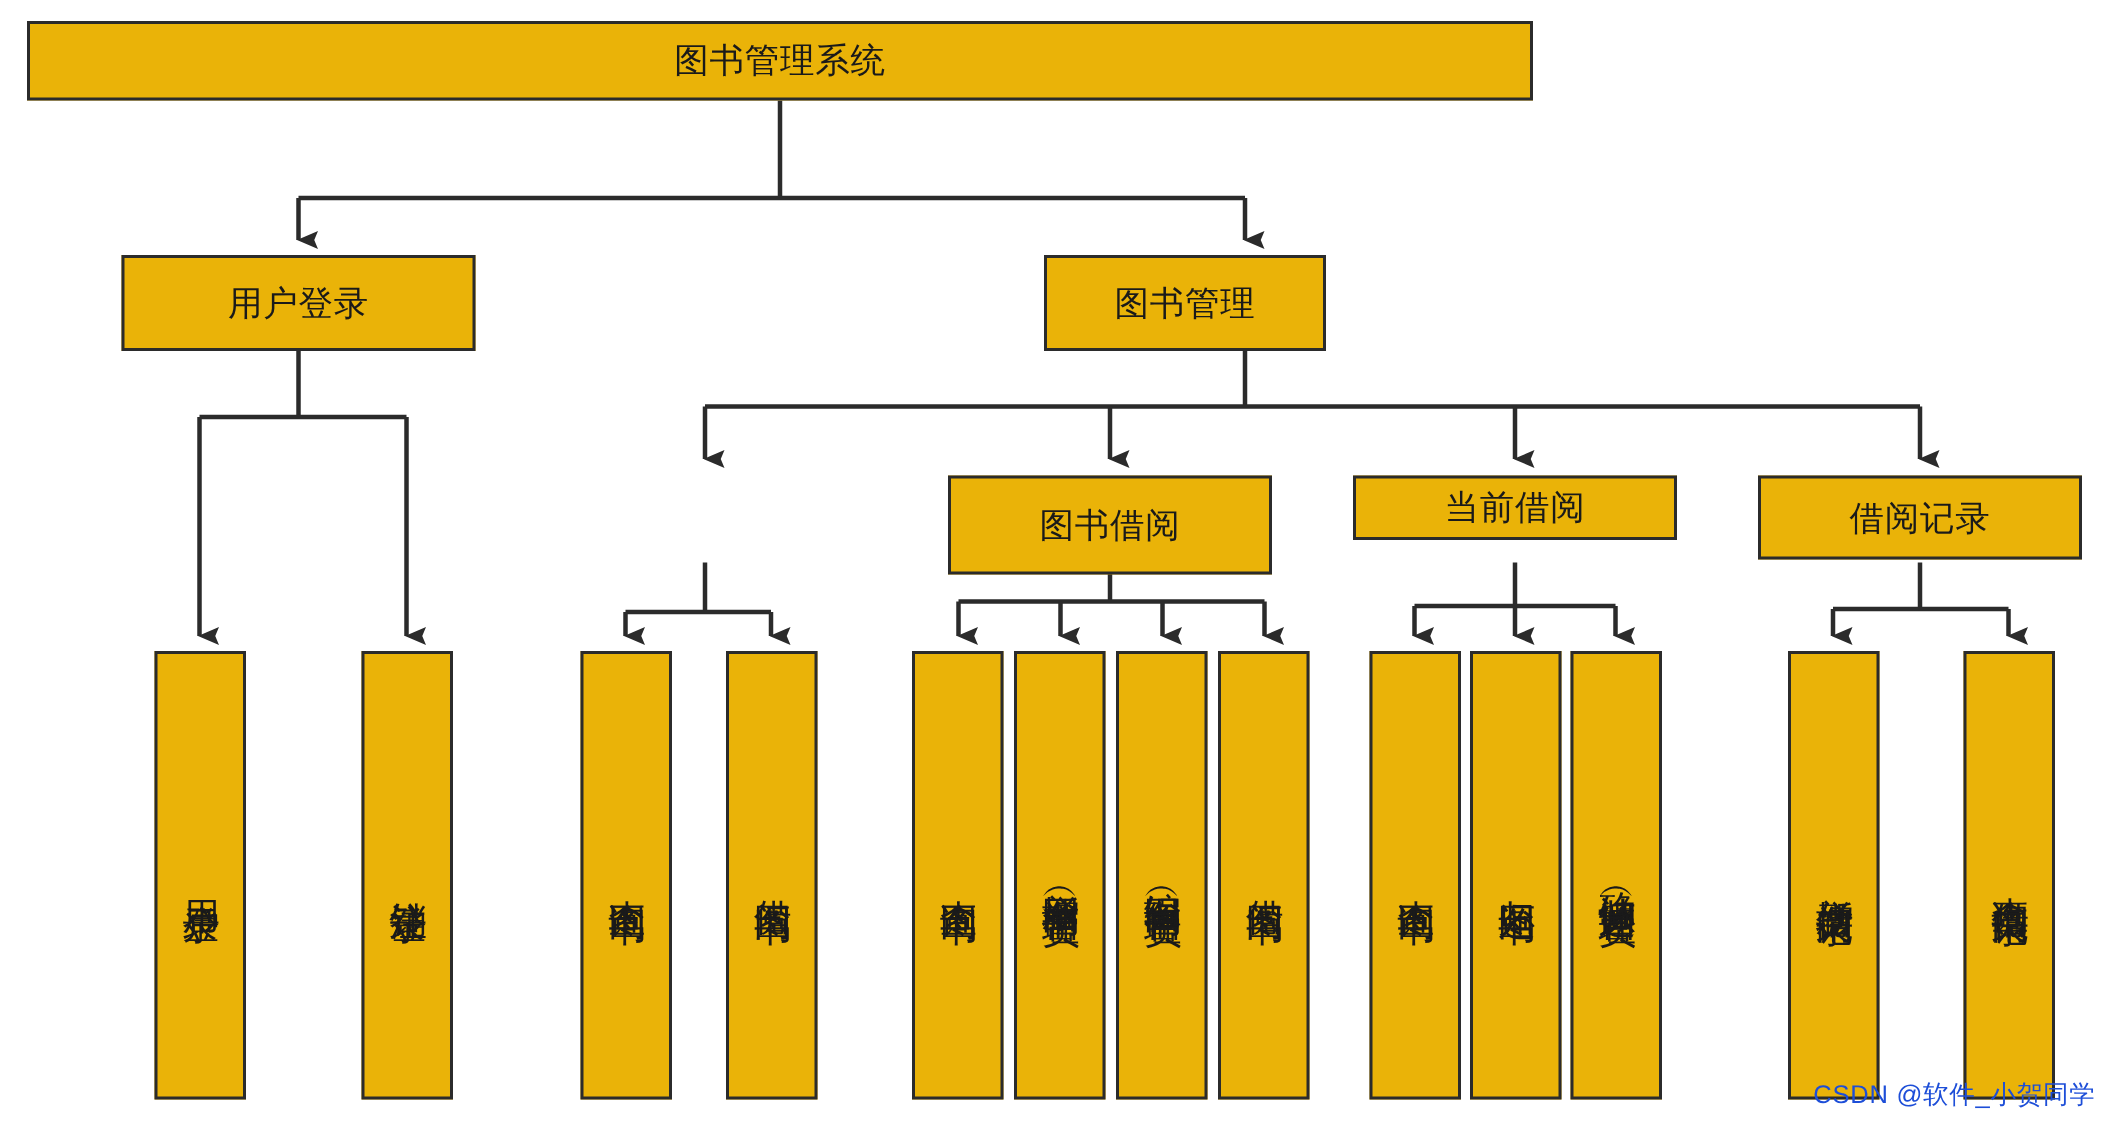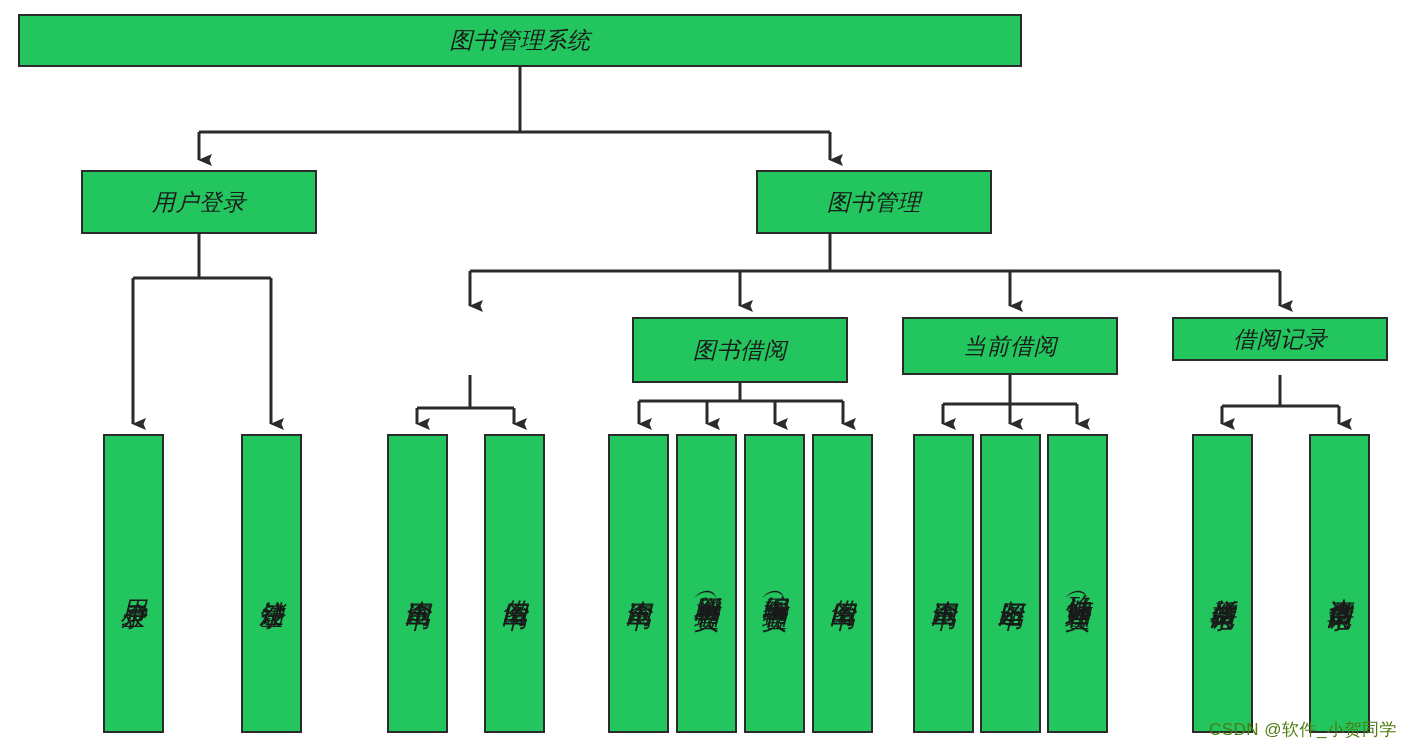--- a/index.html
+++ b/index.html
@@ -14,26 +14,25 @@
     position: relative;
     width: 1405px;
     height: 747px;
     background: #ffffff;
     overflow: hidden;
   }
   .node {
     position: absolute;
     box-sizing: border-box;
     border: 2.5px solid #2b2b2b;
-    background: #22c55e;
+    background: #eab308;
     display: flex;
     align-items: center;
     justify-content: center;
     color: #1a1a1a;
-    font-style: italic;
   }
   .node-label {
     display: block;
     text-align: center;
     line-height: 1.15;
     white-space: nowrap;
   }
   
   .node.horiz .node-label {
     font-size: 23px;
@@ -62,21 +61,21 @@
     top: 0;
     width: 1405px;
     height: 747px;
     pointer-events: none;
   }
   .watermark {
     position: absolute;
     right: 8px;
     bottom: 6px;
     font-size: 17px;
-    color: #4d7c0f;
+    color: #1d4ed8;
     letter-spacing: 0.5px;
     white-space: nowrap;
   }
 </style>
 </head>
 <body>
 
 <div id="canvas">
 
   <svg id="edges" viewBox="0 0 1405 747" xmlns="http://www.w3.org/2000/svg">
@@ -129,31 +128,31 @@
     </g>
   </svg>
 
   <div class="node root horiz" style="left:18px; top:14px; width:1004px; height:53px;">
     <span class="node-label">图书管理系统</span>
   </div>
 
   <div class="node horiz" style="left:81px; top:170px; width:236px; height:64px;">
     <span class="node-label">用户登录</span>
   </div>
-  <div class="node horiz" style="left:756px; top:170px; width:236px; height:64px;">
+  <div class="node horiz" style="left:696px; top:170px; width:188px; height:64px;">
     <span class="node-label">图书管理</span>
   </div>
 
   <div class="node horiz" style="left:632px; top:317px; width:216px; height:66px;">
     <span class="node-label">图书借阅</span>
   </div>
-  <div class="node horiz" style="left:902px; top:317px; width:216px; height:58px;">
+  <div class="node horiz" style="left:902px; top:317px; width:216px; height:43px;">
     <span class="node-label">当前借阅</span>
   </div>
-  <div class="node horiz" style="left:1172px; top:317px; width:216px; height:44px;">
+  <div class="node horiz" style="left:1172px; top:317px; width:216px; height:56px;">
     <span class="node-label">借阅记录</span>
   </div>
 
   <div class="node vert" style="left:103px; top:434px; width:61px; height:299px;">
     <span class="node-label">用户登录</span>
   </div>
   <div class="node vert" style="left:241px; top:434px; width:61px; height:299px;">
     <span class="node-label">注销登录</span>
   </div>
 

